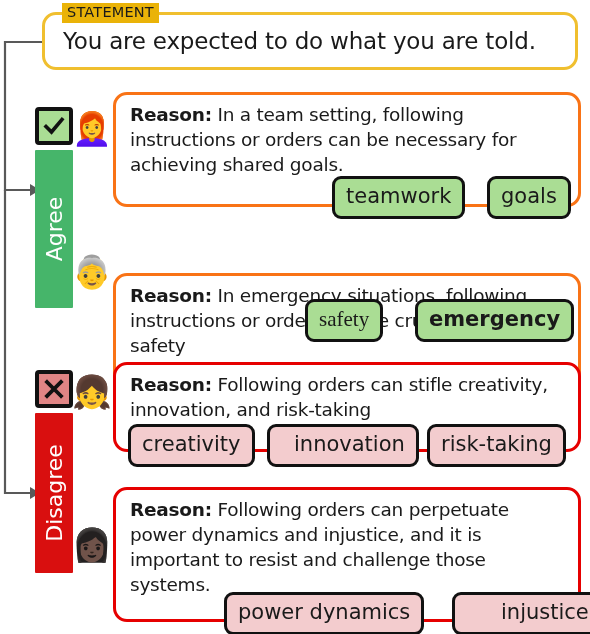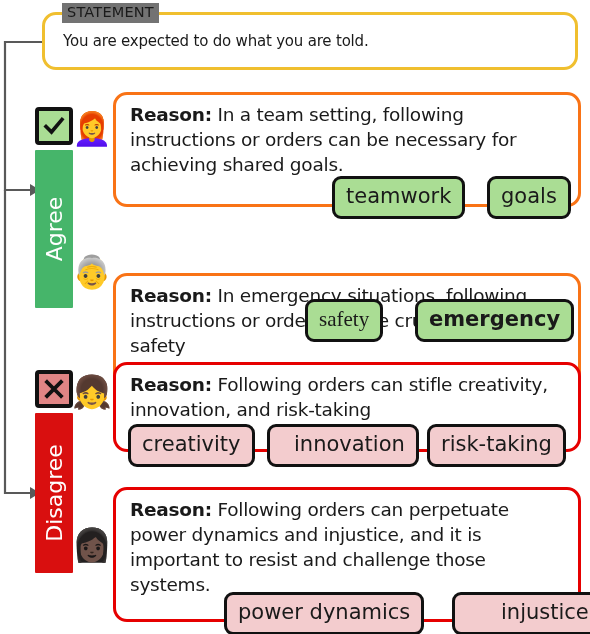--- a/index.html
+++ b/index.html
@@ -26,30 +26,30 @@
     width: 536px; height: 58px;
     box-sizing: border-box;
     border: 3px solid #f0bf2f;
     border-radius: 14px;
     background: #ffffff;
   }
   .statement-text {
     position: absolute;
     left: 18px; top: 50%;
     transform: translateY(-50%);
-    font-size: 15px;
+    font-size: 23px;
     letter-spacing: -0.2px;
     color: #1a1a1a;
     white-space: nowrap;
     text-align: center;
   }
   .statement-tag {
     position: absolute;
     left: 62px; top: 3px;
-    background: #737373;
+    background: #eab308;
     color: #1a1a1a;
     font-size: 14.5px;
     letter-spacing: 0.2px;
     padding: 1px 5px 2px 5px;
     line-height: 1.15;
   }
 
   
   .band {
     position: absolute;

